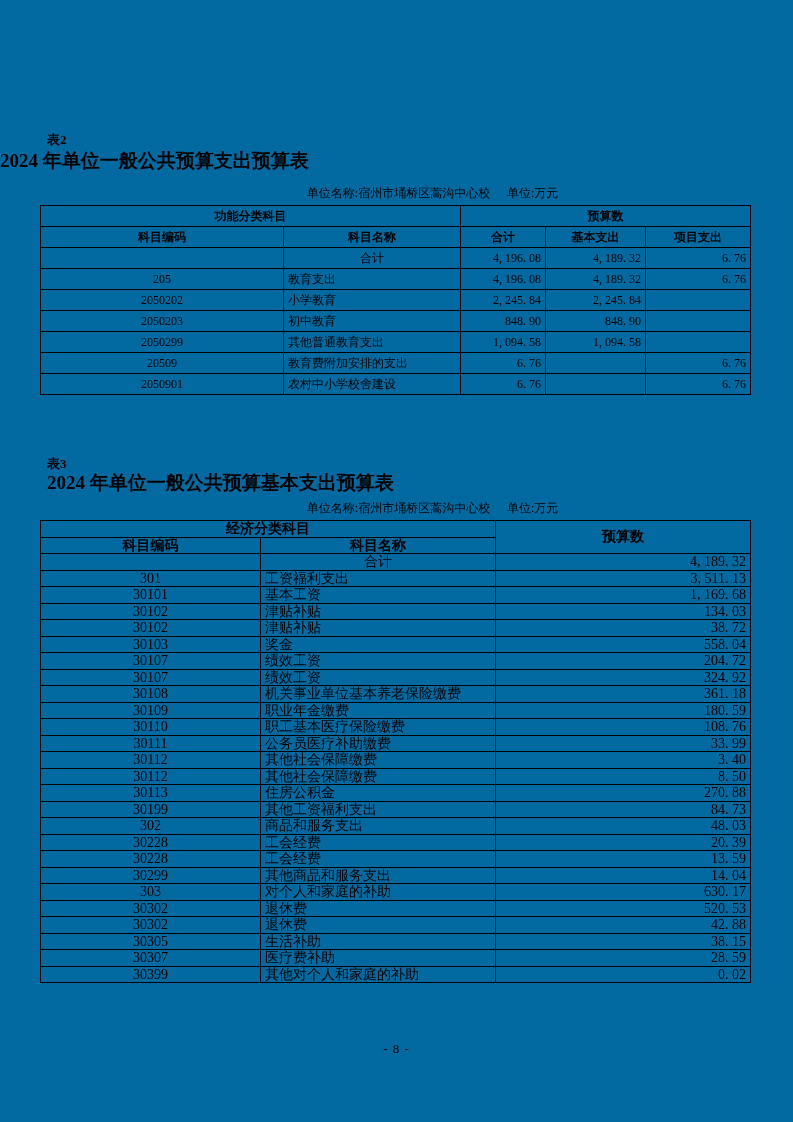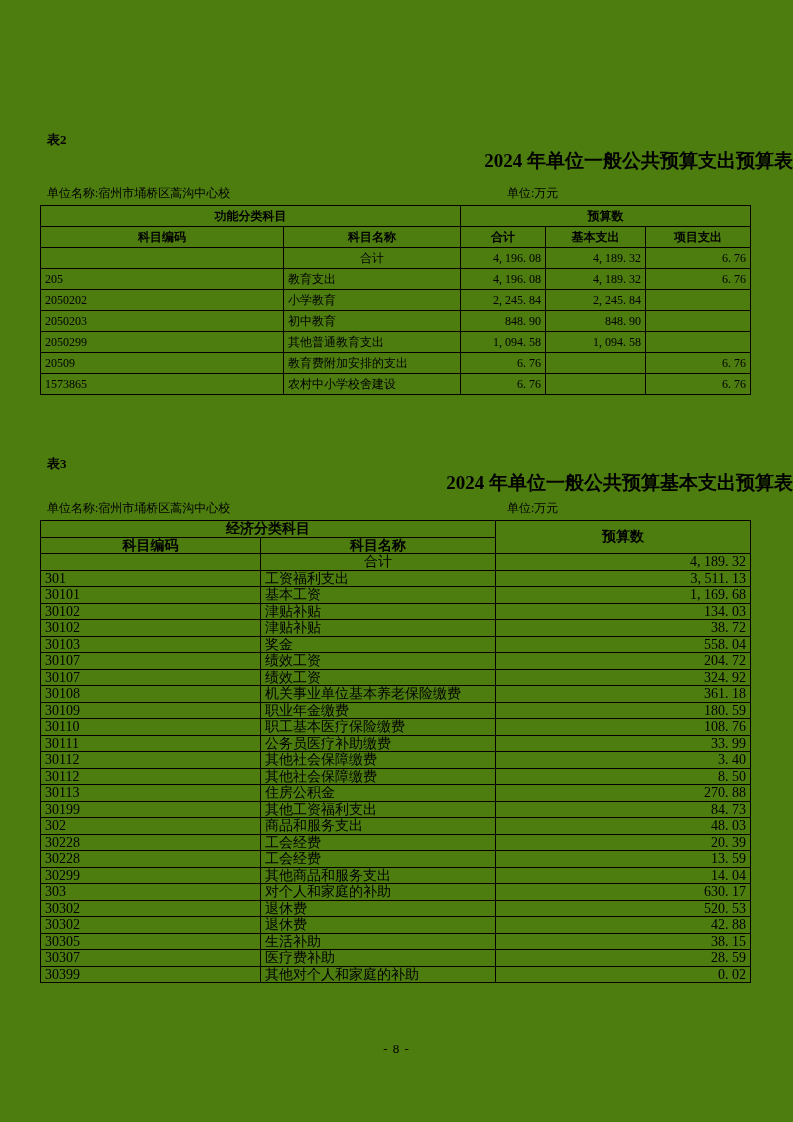--- a/index.html
+++ b/index.html
@@ -5,57 +5,57 @@
   * { margin: 0; padding: 0; box-sizing: border-box; }
   html, body { background: #ffffff; }
   body {
     width: 793px; height: 1122px;
     font-family: "Liberation Serif", "DejaVu Serif", serif;
     color: #000;
   }
   .page {
     position: relative;
     width: 793px; height: 1122px;
-    background: #4d7c0f;
+    background: #0369a1;
     overflow: hidden;
   }
   .tbl-label {
     position: absolute; left: 47px;
     font-size: 13px; font-weight: bold;
   }
   .doc-title {
     position: absolute; left: 0; width: 100%;
-    text-align: right;
+    text-align: left;
     font-size: 19px; font-weight: bold;
     line-height: 1.25;
   }
   .meta {
     position: absolute; left: 47px; width: 703px;
-    font-size: 12px; line-height: 14px;
+    font-size: 12px; line-height: 14px; text-align: center;
   }
   .meta .unit-label {
     position: absolute; left: 460px; top: 0;
   }
   table {
     position: absolute; left: 40px;
     width: 710px;
     border-collapse: collapse;
     table-layout: fixed;
   }
   th, td {
     border: 1px solid #000;
     overflow: hidden;
     white-space: nowrap;
   }
   th { font-weight: bold; }
   .t2 { top: 205px; font-size: 12px; }
   .t2 th, .t2 td { height: 20px; line-height: 20px; padding: 0 4px; }
   .t3 { top: 520px; font-size: 14px; }
   .t3 th, .t3 td { height: 15.5px; line-height: 15.5px; padding: 0 4px; }
-  .cell-code { text-align: left; padding-left: 8px; margin-left: 11px; }
+  .cell-code { text-align: center; padding-left: 8px; margin-left: 11px; }
   .cell-name { text-align: left; padding-left: 6px; }
   .cell-num  { text-align: right; padding-right: 10px; }
   .center    { text-align: center; }
   .page-number {
     position: absolute; top: 1041px; left: 0; width: 100%;
     text-align: center; font-size: 13px; letter-spacing: 1px;
   }
 </style>
 </head>
 <body>
@@ -126,21 +126,21 @@
           <td class="cell-num"></td>
         </tr>
         <tr>
           <td class="cell-code">20509</td>
           <td class="cell-name">教育费附加安排的支出</td>
           <td class="cell-num">6. 76</td>
           <td class="cell-num"></td>
           <td class="cell-num">6. 76</td>
         </tr>
         <tr>
-          <td class="cell-code">1573865</td>
+          <td class="cell-code">2050901</td>
           <td class="cell-name">农村中小学校舍建设</td>
           <td class="cell-num">6. 76</td>
           <td class="cell-num"></td>
           <td class="cell-num">6. 76</td>
         </tr>
       </tbody>
   </table>
 
   <div class="tbl-label" style="top:455px;">表3</div>
   <div class="doc-title" style="top:471px;padding-left:47px;">2024 年单位一般公共预算基本支出预算表</div>

